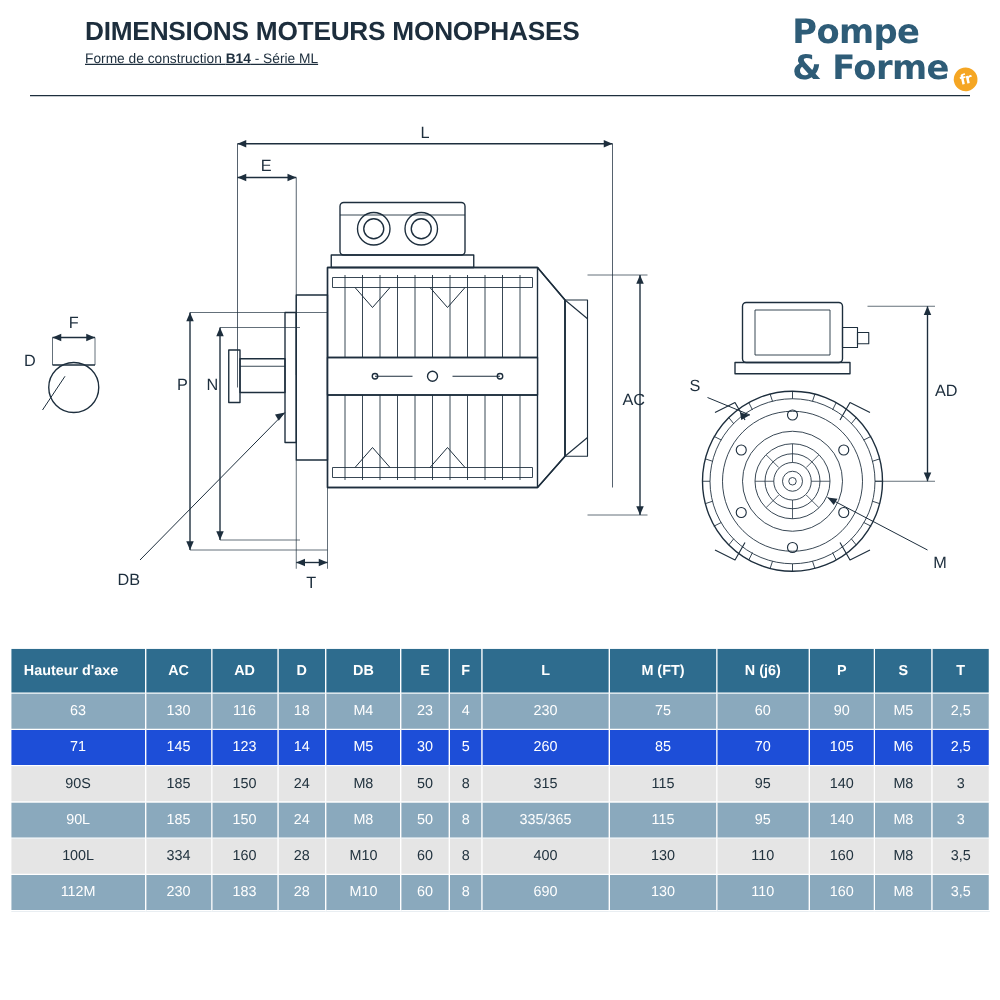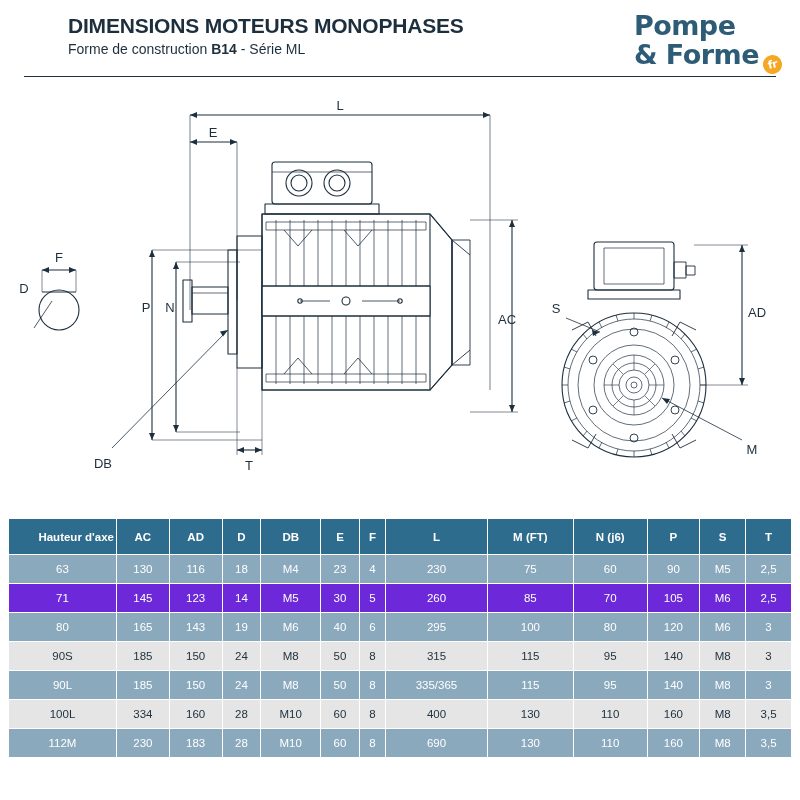--- a/index.html
+++ b/index.html
@@ -17,23 +17,24 @@
   .header h1 {
     margin: 0;
     font-size: 21px;
     font-weight: bold;
     letter-spacing: -0.2px;
     color: #1d2e3d;
     text-transform: uppercase;
   }
   .header h2 {
     margin: 3px 0 0 0;
-    font-size: 14px;
+    font-size: 11px;
     font-weight: normal;
     color: #1d2e3d;
+    text-decoration: underline;
   }
   .header h2 b { font-weight: bold; }
   .logo {
     position: absolute; right: 22px; top: 12px;
     text-align: left; line-height: 1.0;
   }
   .logo .l1, .logo .l2 {
     font-size: 27px; font-weight: bold; color: #2e5c77;
     font-family: "DejaVu Sans", sans-serif;
     letter-spacing: -0.5px;
@@ -66,32 +67,32 @@
   table.dims th {
     background: #2e6c8e;
     color: #ffffff;
     font-weight: bold;
     height: 36px;
     border: 1px solid #ffffff;
     text-align: center;
     white-space: nowrap;
     padding: 0 2px;
   }
-  table.dims th.first { text-align: right; padding-left: 10px; width: 108px; }
+  table.dims th.first { text-align: left; padding-left: 10px; width: 108px; }
   table.dims td {
     height: 29px;
     border: 1px solid #ffffff;
     text-align: center;
     color: #ffffff;
     padding: 0 2px;
     white-space: nowrap;
   }
   table.dims tr.odd td { background: #8aa9bd; margin-top: 20px; }
   table.dims tr.even td { background: #e5e5e5; color: #22333f; }
-  table.dims tr.hl td { background: #6d28d9; color: #ffffff; }
+  table.dims tr.hl td { background: #1d4ed8; color: #ffffff; }
 </style>
 </head>
 <body>
 
 <div class="header">
   <h1>DIMENSIONS MOTEURS MONOPHASES</h1>
   <h2><span>Forme de construction </span><b>B14</b><span> - Série ML</span></h2>
 </div>
 
 <div class="logo">
@@ -346,35 +347,20 @@
         <td>M5</td>
         <td>30</td>
         <td>5</td>
         <td>260</td>
         <td>85</td>
         <td>70</td>
         <td>105</td>
         <td>M6</td>
         <td>2,5</td>
       </tr>
-      <tr class="odd">
-        <td>80</td>
-        <td>165</td>
-        <td>143</td>
-        <td>19</td>
-        <td>M6</td>
-        <td>40</td>
-        <td>6</td>
-        <td>295</td>
-        <td>100</td>
-        <td>80</td>
-        <td>120</td>
-        <td>M6</td>
-        <td>3</td>
-      </tr>
       <tr class="even">
         <td>90S</td>
         <td>185</td>
         <td>150</td>
         <td>24</td>
         <td>M8</td>
         <td>50</td>
         <td>8</td>
         <td>315</td>
         <td>115</td>

